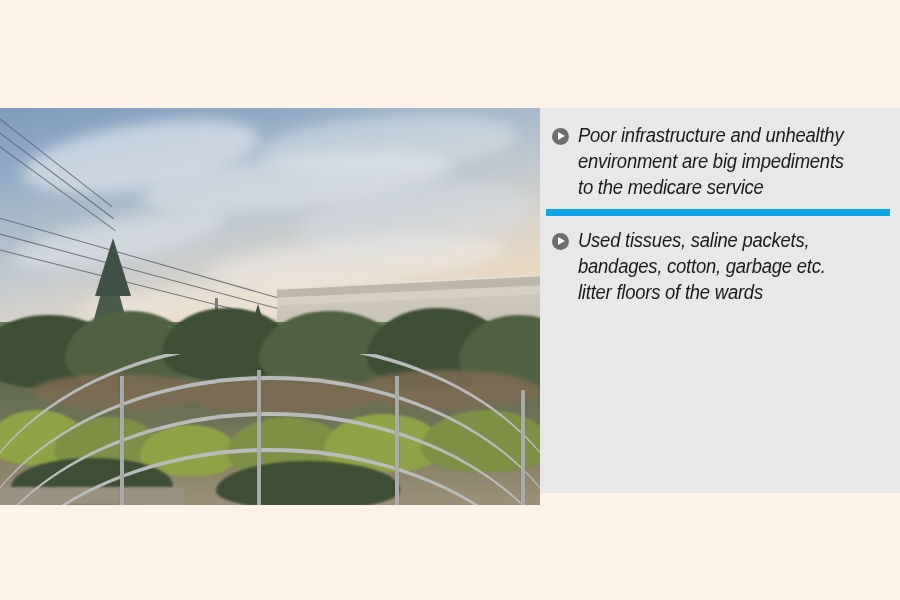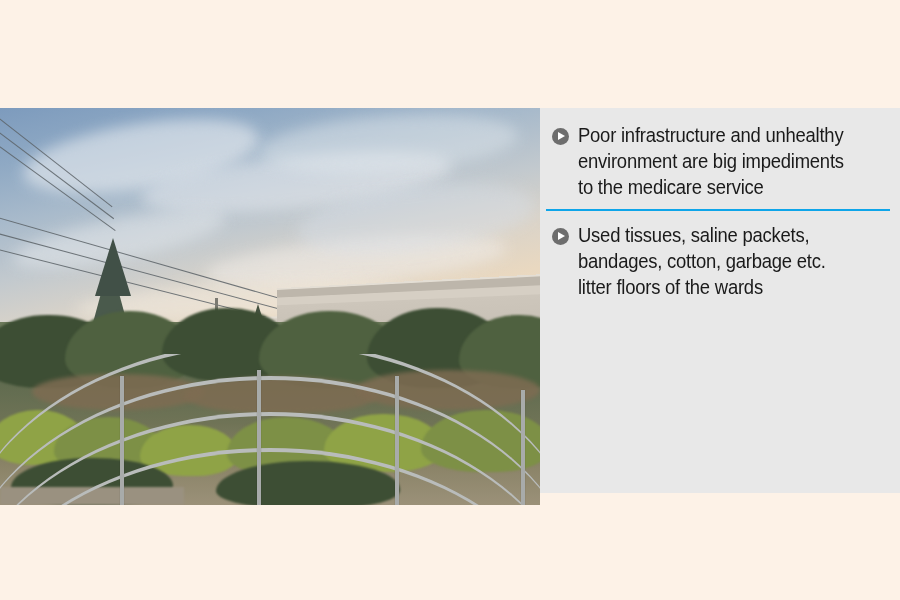--- a/index.html
+++ b/index.html
@@ -242,23 +242,24 @@
     padding: 14px 10px 10px 6px;
     box-sizing: border-box;
     display: flex;
     flex-direction: column;
   }
 
   .point-row {
     display: flex;
     align-items: flex-start;
     padding: 0 4px 9px 6px;
+    font-style: italic;
   }
   .point-row + .point-row {
-    border-top: 2px solid #0ea5e9;
+    border-top: 7px solid #0ea5e9;
     padding-top: 11px;
   }
 
   .bullet-icon {
     flex: 0 0 auto;
     width: 17px;
     height: 17px;
     border-radius: 50%;
     background: #6d6d6d;
     margin-right: 9px;

